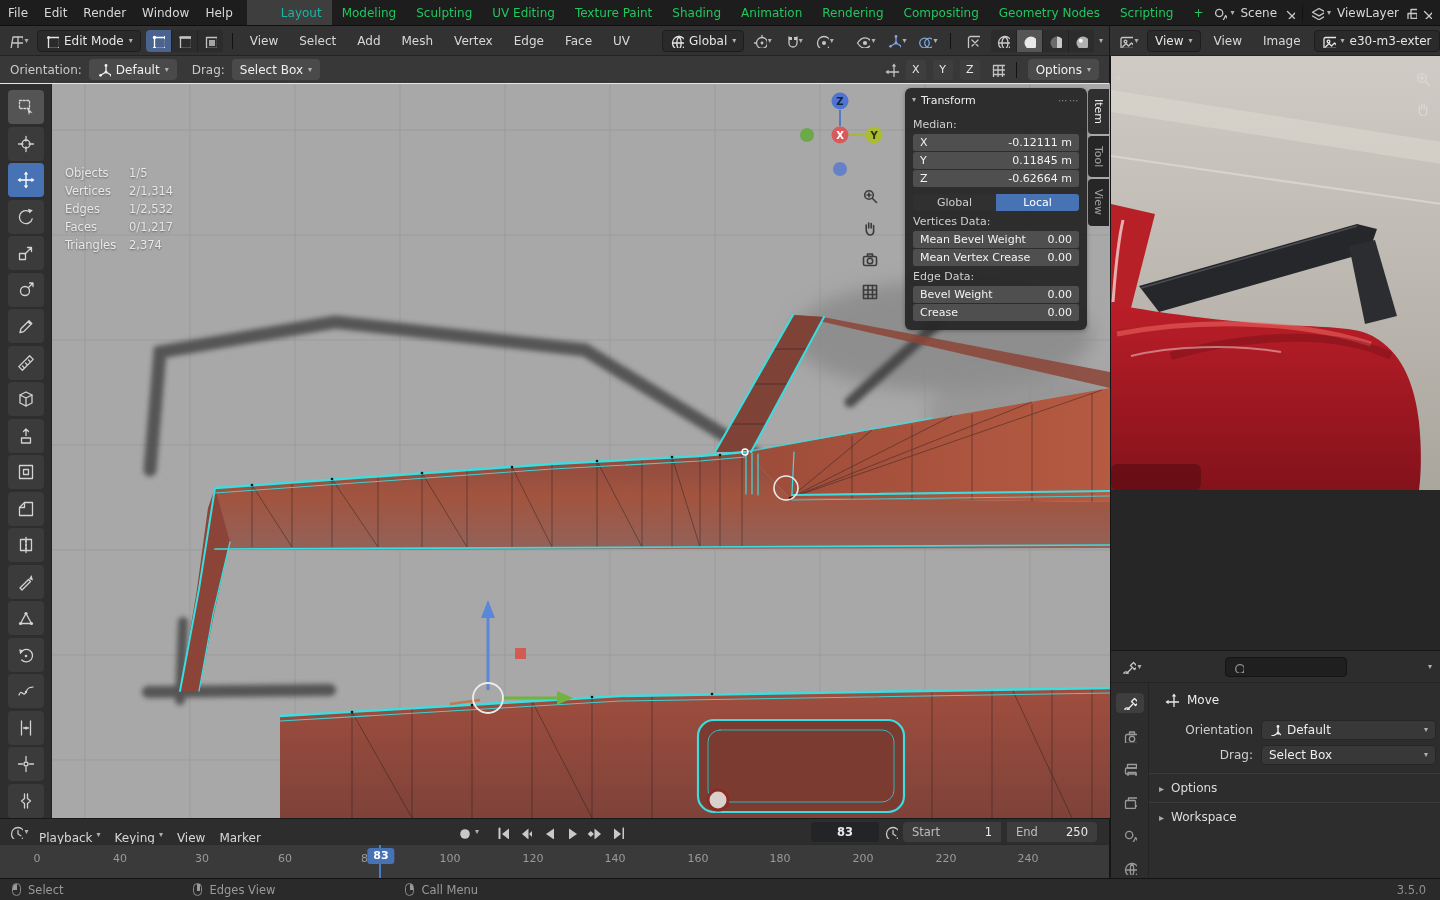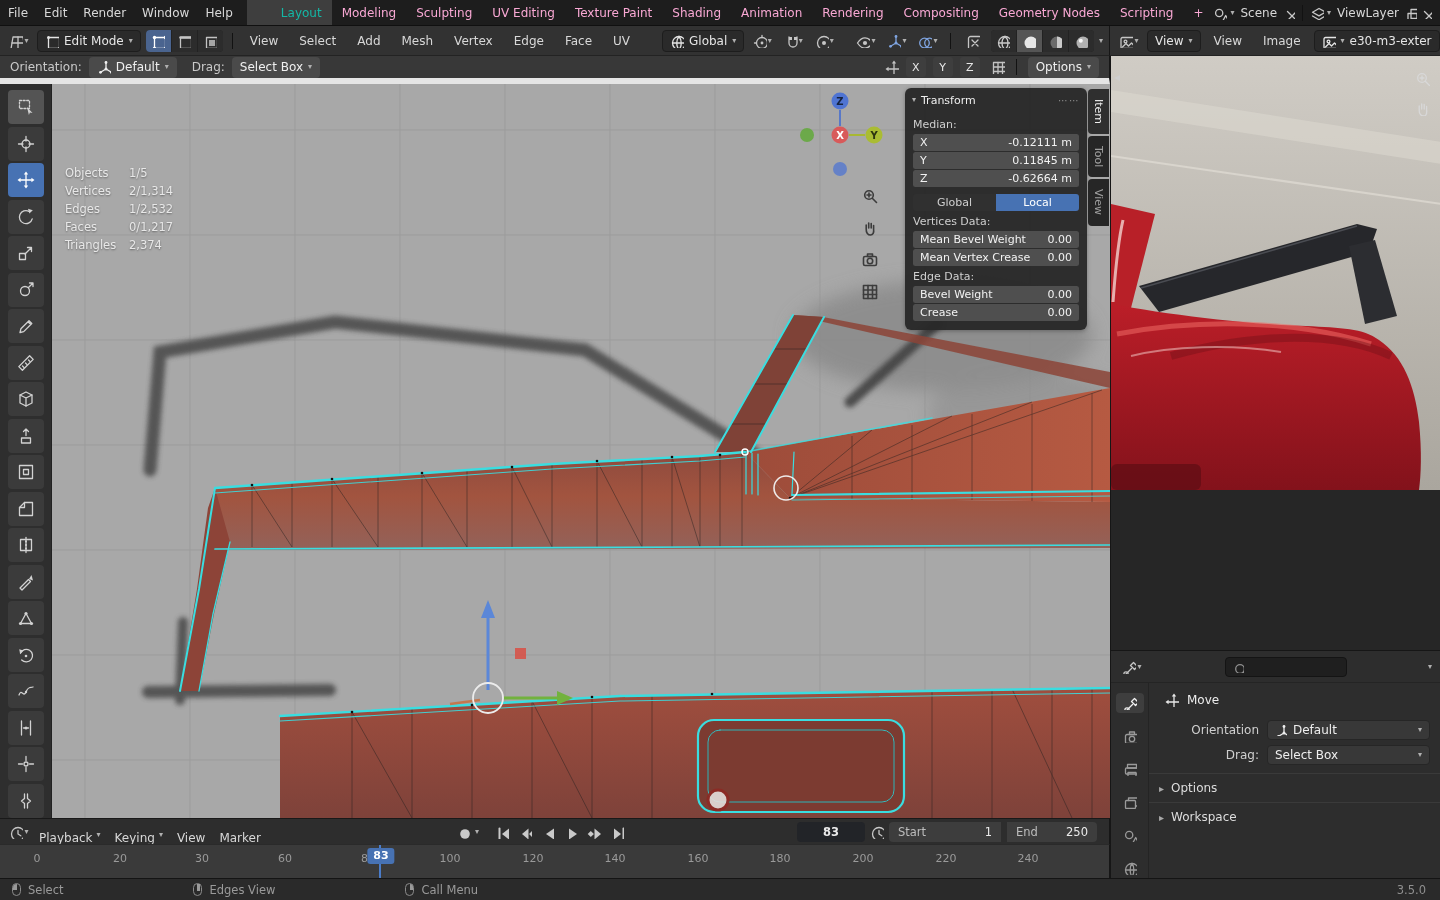--- a/index.html
+++ b/index.html
@@ -4,35 +4,35 @@
 <style>
   * { margin:0; padding:0; box-sizing:border-box; user-select:none; }
   html,body { width:1440px; height:900px; background:#1d1d1d; overflow:hidden;
     font-family:"DejaVu Sans", sans-serif; font-size:12px; color:#d6d6d6; }
   #app { position:relative; width:1440px; height:900px; }
 
   .region { position:absolute; }
   .topbar { left:0; top:0; width:1440px; height:26px; background:#1d1d1d; border-bottom:1px solid #101010; display:flex; align-items:center; }
   .vp-header { left:0; top:26px; width:1110px; height:30px; background:#323232; border-bottom:1px solid #232323; border-right:1px solid #161616; display:flex; align-items:center; padding:0 6px; gap:5px; }
   .img-header { left:1110px; top:26px; width:330px; height:30px; background:#323232; border-bottom:1px solid #232323; display:flex; align-items:center; padding:0 6px; gap:5px; overflow:hidden; }
-  .tool-settings { left:0; top:56px; width:1110px; height:28px; background:#383838; border-bottom:6px solid #e5e5e5; border-right:1px solid #161616; display:flex; align-items:center; padding:0 10px; gap:7px; }
+  .tool-settings { left:0; top:56px; width:1110px; height:28px; background:#383838; border-bottom:1px solid #e5e5e5; border-right:1px solid #161616; display:flex; align-items:center; padding:0 10px; gap:7px; }
   .left-toolbar { left:0; top:84px; width:52px; height:734px; background:#2e2e2e; border-right:1px solid #222; display:flex; flex-direction:column; align-items:center; padding-top:6px; gap:2.5px; overflow:hidden; }
   .viewport { left:52px; top:84px; width:1058px; height:734px; background:#a8a8a8; overflow:hidden; }
   .image-editor { left:1110px; top:56px; width:330px; height:594px; background:#262626; border-left:1px solid #161616; overflow:hidden; }
   .props { left:1110px; top:650px; width:330px; height:228px; background:#2d2d2d; border-left:1px solid #161616; border-top:1px solid #161616; overflow:hidden; }
   .tl-header { left:0; top:818px; width:1110px; height:26px; background:#2d2d2d; border-top:1px solid #191919; border-right:1px solid #161616; display:flex; align-items:center; padding:0 6px; position:absolute; }
   .tl-ruler { left:0; top:844px; width:1110px; height:34px; background:#3a3a3a; border-top:1px solid #2a2a2a; border-right:1px solid #161616; position:absolute; overflow:hidden; }
   .statusbar { left:0; top:878px; width:1440px; height:22px; background:#2a2a2a; border-top:1px solid #141414; display:flex; align-items:center; gap:130px; padding-left:12px; color:#9a9a9a; font-size:11.5px; }
 
   svg.ic { width:16px; height:16px; stroke:currentColor; fill:none; stroke-width:1.3; stroke-linecap:round; stroke-linejoin:round; flex:none; }
   svg.s12 { width:12px; height:12px; } svg.s14 { width:14px; height:14px; } svg.s18 { width:18px; height:18px; }
   .chev { font-size:8px; color:#b0b0b0; line-height:1; flex:none; }
 
   .menu { padding:0 8px; height:100%; display:flex; align-items:center; color:#d8d8d8; white-space:nowrap; }
-  .ws-tab { padding:0 10px; height:100%; display:flex; align-items:center; color:#f9a8d4; white-space:nowrap; font-size:12px; }
+  .ws-tab { padding:0 10px; height:100%; display:flex; align-items:center; color:#22c55e; white-space:nowrap; font-size:12px; }
   .ws-tab.active { background:#3e3e3e; color:#14b8a6;padding-left:34px; }
   .tb-right { margin-left:auto; display:flex; align-items:center; gap:3px; padding-right:8px; color:#c8c8c8; }
   .tb-right .lbl { color:#d8d8d8; margin:0 3px; }
   .vsep { width:1px; height:16px; background:#121212; margin:0 4px; flex:none; }
 
   .pill { display:inline-flex; align-items:center; gap:5px; background:#2a2a2a; border:1px solid #1d1d1d; border-radius:4px; height:22px; padding:0 7px; color:#e5e5e5; white-space:nowrap; flex:none; }
   .pill2 { display:inline-flex; align-items:center; gap:5px; background:#4a4a4a; border-radius:4px; height:21px; padding:0 8px; color:#f0f0f0; white-space:nowrap; flex:none; }
   .mode-group { display:flex; gap:1px; background:#222; border-radius:4px; overflow:hidden; flex:none; }
   .mode-btn { width:25px; height:22px; display:flex; align-items:center; justify-content:center; background:#2c2c2c; color:#c3c3c3; }
   .mode-btn.active { background:#4a648f; color:#fff; }
@@ -67,36 +67,36 @@
   .img-float { position:absolute; right:10px; top:14px; display:flex; flex-direction:column; gap:14px; color:#d8d8d8; }
 
   .props-h { height:32px; display:flex; align-items:center; padding:0 8px; gap:8px; border-bottom:1px solid #242424; }
   .search { flex:1; max-width:122px; margin:0 auto; height:20px; background:#1f1f1f; border:1px solid #141414; border-radius:4px; display:flex; align-items:center; padding:0 6px; gap:5px; color:#8f8f8f; }
   .props-body { position:absolute; left:0; top:32px; right:0; bottom:0; display:flex; }
   .ptab-col { width:38px; border-right:1px solid #242424; display:flex; flex-direction:column; align-items:center; padding-top:10px; gap:13px; color:#9a9a9a; }
   .ptab { width:28px; height:24px; display:flex; align-items:center; justify-content:center; border-radius:4px; }
   .ptab.active { background:#3e3e3e; color:#f0f0f0; }
   .pcontent { flex:1; padding-top:8px; }
   .ptool-row { display:flex; align-items:center; gap:8px; padding:2px 10px 8px 16px; color:#ececec; }
-  .prow { display:flex; align-items:center; margin:5px 10px; }
+  .prow { display:flex; align-items:center; margin:5px 4px; }
   .prow .plabel { width:100px; text-align:right; margin-right:8px; color:#cfcfcf; white-space:nowrap; }
   .dd { flex:1; height:20px; background:#383838; border:1px solid #262626; border-radius:4px; display:flex; align-items:center; gap:6px; padding:0 7px; color:#eee; }
   .dd .chev { margin-left:auto; }
   .sect { border-top:1px solid #3a3a3a; margin-top:8px; padding:7px 10px; display:flex; align-items:center; gap:7px; color:#ddd; }
   .sect .arr { color:#a8a8a8; font-size:10px; }
 
   .tl-menu { padding:0 7px; display:flex; align-items:flex-start; gap:4px; color:#d8d8d8; white-space:nowrap;margin-top:13px; }
   .transport { position:absolute; left:452px; display:flex; align-items:center; gap:2px; }
   .t-btn { width:21px; height:20px; display:flex; align-items:center; justify-content:center; color:#c9c9c9; }
   .tl-right { margin-left:auto; display:flex; align-items:center; gap:5px; padding-right:6px; }
   .fld { display:flex; align-items:center; background:#3d3d3d; border-radius:4px; height:20px; padding:0 9px; font-size:11.5px; color:#eaeaea; white-space:nowrap; }
   .fld-frame { background:#222428; width:68px; justify-content:center; font-weight:bold; }
   .fld .flabel { color:#bdbdbd; margin-right:10px; }
   .fld .fval { margin-left:auto; }
-  .fld-start { border-radius:4px 0 0 4px; width:112px;align-items:center; }
+  .fld-start { border-radius:4px 0 0 4px; width:98px;align-items:center; }
   .fld-end { border-radius:0 4px 4px 0; width:90px; margin-left:1px; }
 
   .tick { position:absolute; top:7px; transform:translateX(-50%); color:#9a9a9a; font-size:11px; }
   .playhead-line { position:absolute; top:0; bottom:0; width:2px; background:#4a7cc9; }
   .playhead-badge { position:absolute; top:3px; transform:translateX(-50%); background:#4772b3; color:#fff; font-size:11px; font-weight:bold; border-radius:3px; padding:1px 6px 2px; }
 
   .hint { display:flex; align-items:center; gap:7px; }
   .mouse { position:relative; width:9px; height:13px; border:1px solid #8a8a8a; border-radius:4.5px; flex:none; }
   .mouse i { position:absolute; top:0; width:50%; height:6px; background:#9a9a9a; }
   .m-l i { left:0; border-radius:4px 0 0 0; }
@@ -1071,21 +1071,21 @@
         </span>
       <span class="fld fld-end">
           <span class="flabel">End</span>
           <span class="fval">250</span>
         </span>
     </div>
   </div>
 
   <div class="tl-ruler">
     <span class="tick" style="left:37px">0</span>
-    <span class="tick" style="left:120px">20</span>
+    <span class="tick" style="left:120px">40</span>
     <span class="tick" style="left:202px">30</span>
     <span class="tick" style="left:285px">60</span>
     <span class="tick" style="left:368px">80</span>
     <span class="tick" style="left:450px">100</span>
     <span class="tick" style="left:533px">120</span>
     <span class="tick" style="left:615px">140</span>
     <span class="tick" style="left:698px">160</span>
     <span class="tick" style="left:780px">180</span>
     <span class="tick" style="left:863px">200</span>
     <span class="tick" style="left:946px">220</span>

